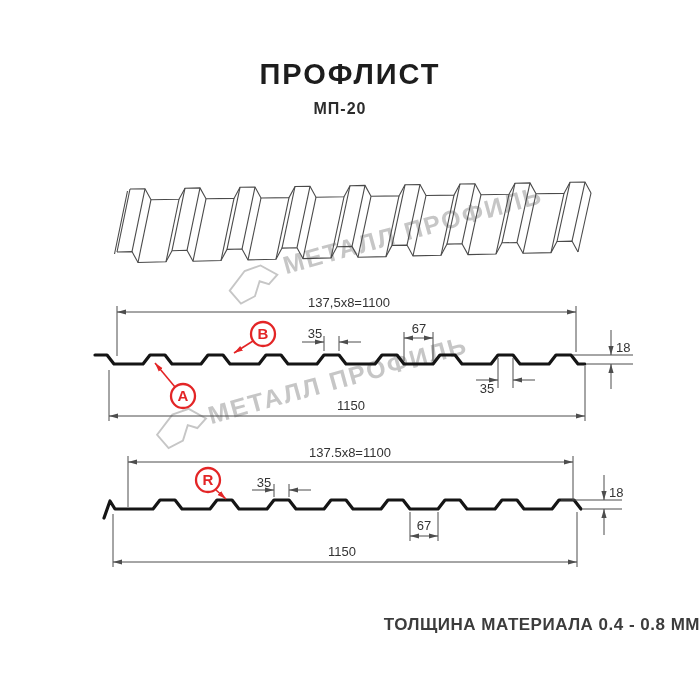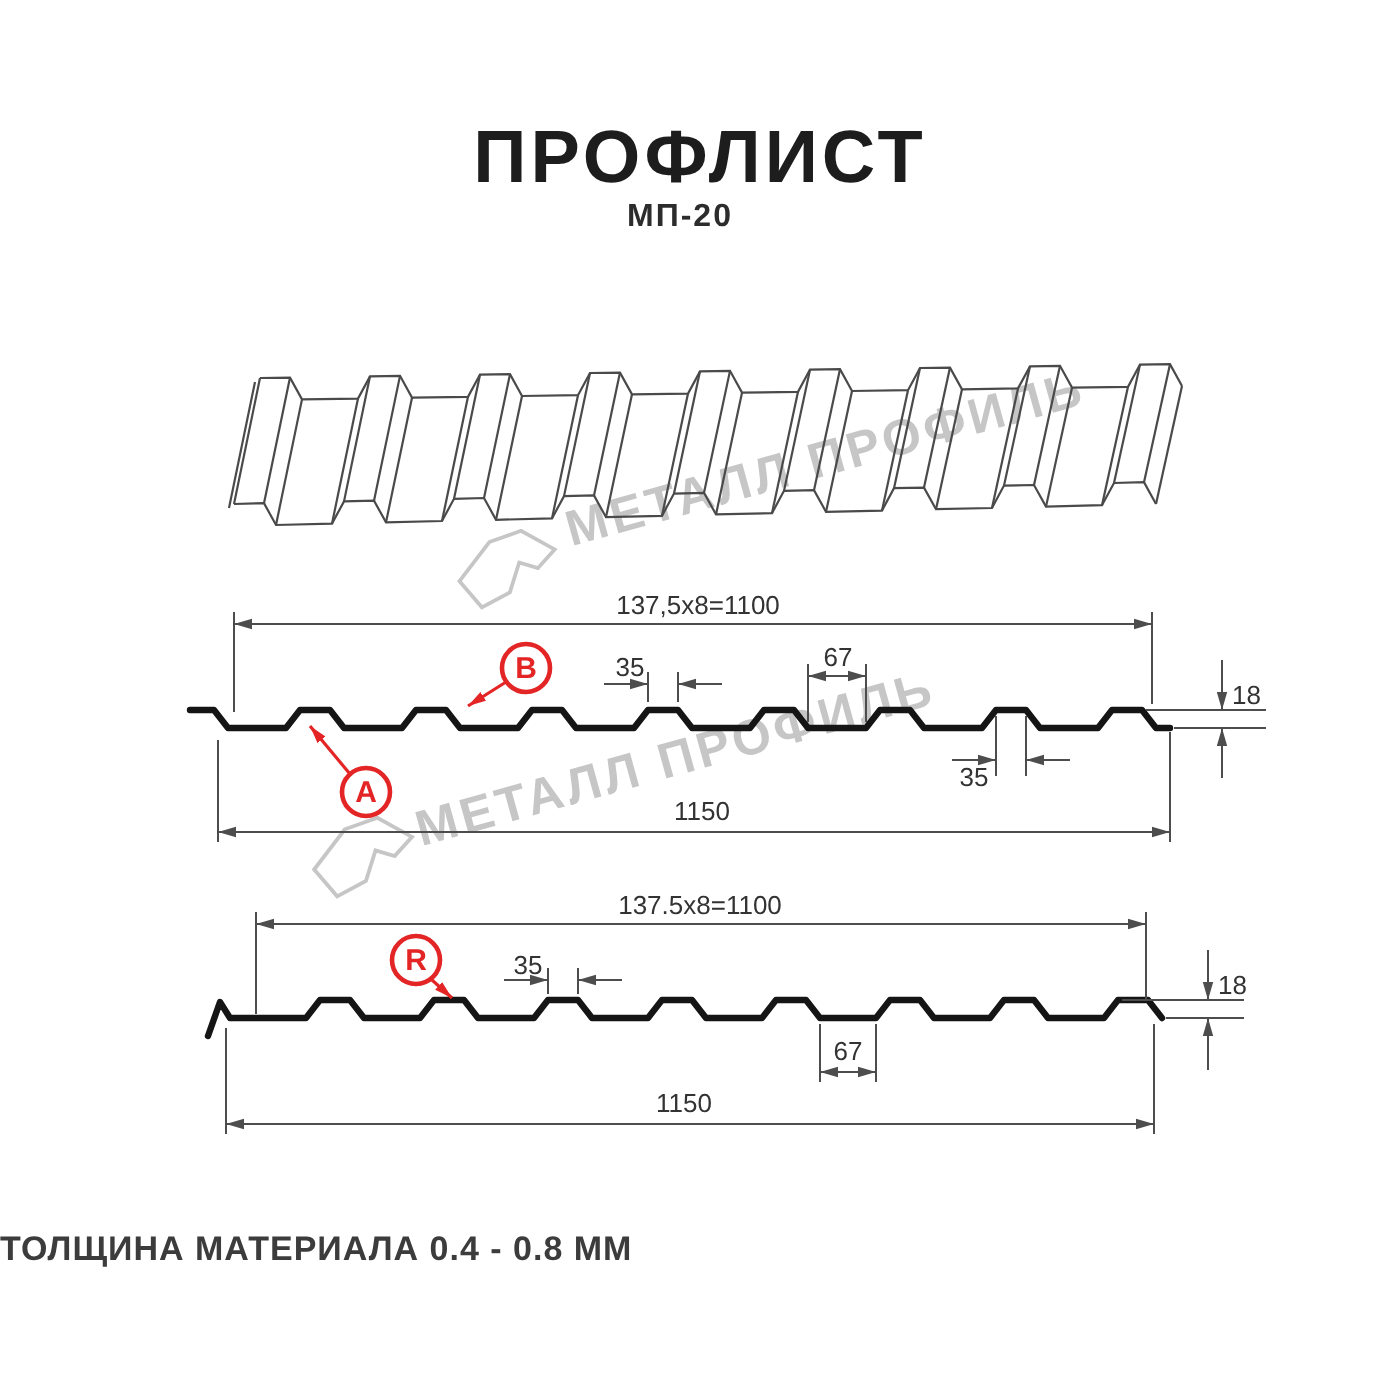--- a/index.html
+++ b/index.html
@@ -1,22 +1,22 @@
 <!DOCTYPE html>
 <html><head>
 <meta charset="utf-8">
 <style>
   html,body{margin:0;padding:0;background:#fff;}
   .stage{position:relative;width:700px;height:700px;background:#ffffff;overflow:hidden;
          font-family:"Liberation Sans",sans-serif;}
   .title{position:absolute;top:58px;left:0;width:700px;text-align:center;
-         font-size:37px;font-weight:bold;letter-spacing:2px;color:#1d1d1d;}
+         font-size:29px;font-weight:bold;letter-spacing:2px;color:#1d1d1d;}
   .subtitle{position:absolute;top:100px;left:0;width:680px;text-align:center;
          font-size:16px;font-weight:bold;letter-spacing:1px;color:#2c2c2c;}
-  .footer{position:absolute;top:615px;left:0;width:700px;text-align:left;
+  .footer{position:absolute;top:615px;left:0;width:700px;text-align:right;
          font-size:17px;font-weight:bold;letter-spacing:0.5px;color:#3c3c3c;}
   .wm-text{position:absolute;white-space:nowrap;color:#c6c6c6;font-weight:bold;
          font-size:25px;letter-spacing:2px;transform:rotate(-15.5deg);
          transform-origin:0 100%;line-height:25px;}
   .wm1{left:287px;top:253px;}
   .wm2{left:212px;top:403px;}
   .wm-logo{position:absolute;}
   .wm-logo path{stroke:#c6c6c6;stroke-width:2;fill:none;}
   .art{position:absolute;left:0;top:0;}
   .thin{stroke:#4d4d4d;stroke-width:1;fill:none;}

